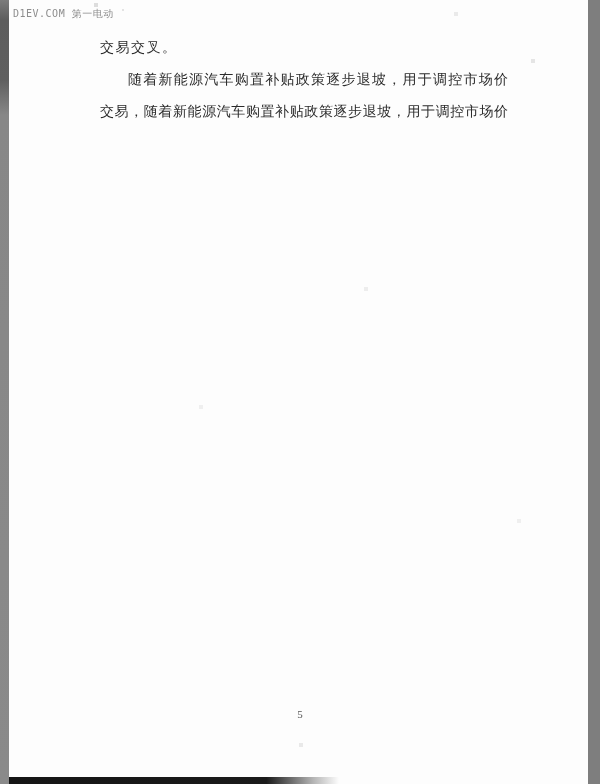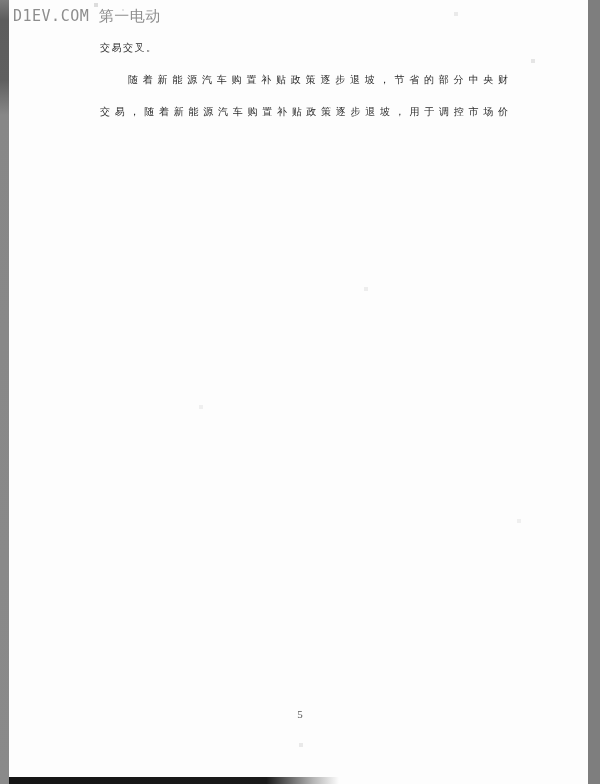--- a/index.html
+++ b/index.html
@@ -36,31 +36,31 @@
     left: 9px; bottom: 0;
     width: 330px; height: 7px;
     background: linear-gradient(to right,
       #151515 0%, #1a1a1a 78%, rgba(40,40,40,0.35) 92%, rgba(60,60,60,0) 100%);
   }
   
   .watermark {
     position: absolute;
     left: 13px; top: 7px;
     font-family: "DejaVu Sans Mono", monospace;
-    font-size: 15px;
+    font-size: 10px;
     letter-spacing: 0.5px;
     color: #8d8d8d;
     white-space: nowrap;
   }
   
   .content {
     position: absolute;
     left: 100px; top: 32px;
     width: 408px;
-    font-size: 10px;
+    font-size: 14px;
     line-height: 32px;
     color: #2b2b2b;
   }
   .line { text-align: justify; }
   .just { text-align-last: justify; }
   .indent { text-indent: 28px; }
   .fragment { letter-spacing: 1.5px; }
   .heading {
     text-indent: 22px;
     letter-spacing: 1.2px;
@@ -99,19 +99,19 @@
 
   <div class="edge-left"></div>
   <div class="edge-right"></div>
   <div class="edge-bottom"></div>
   <div class="noise"></div>
 
   <div class="watermark">D1EV.COM 第一电动</div>
 
   <div class="content">
     <div class="line fragment">交易交叉。</div>
-    <div class="line just indent">随着新能源汽车购置补贴政策逐步退坡，节省的部分中央财</div>
+    <div class="line just indent">随着新能源汽车购置补贴政策逐步退坡，用于调控市场价</div>
     <div class="line just">交易，随着新能源汽车购置补贴政策逐步退坡，用于调控市场价</div>
   </div>
 
   <div class="page-number">5</div>
 
 </div>
 
 </body></html>

